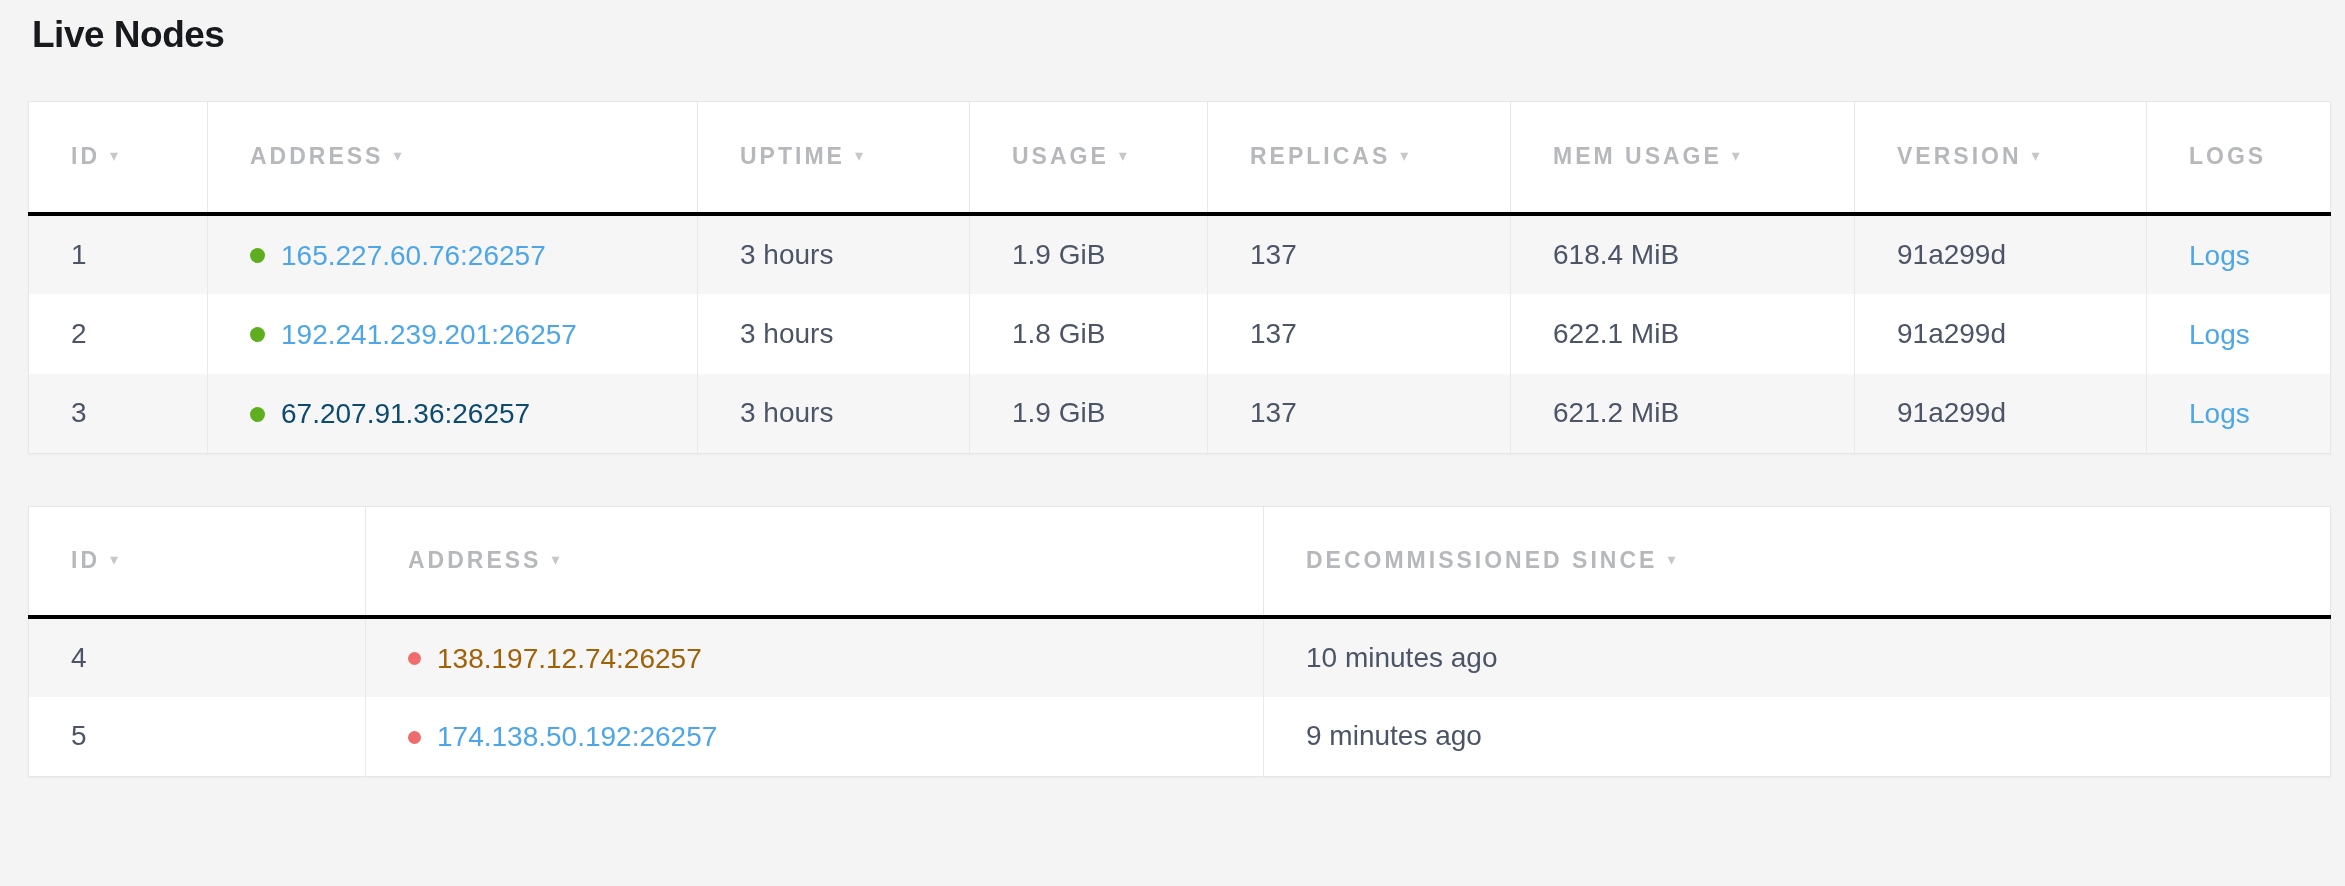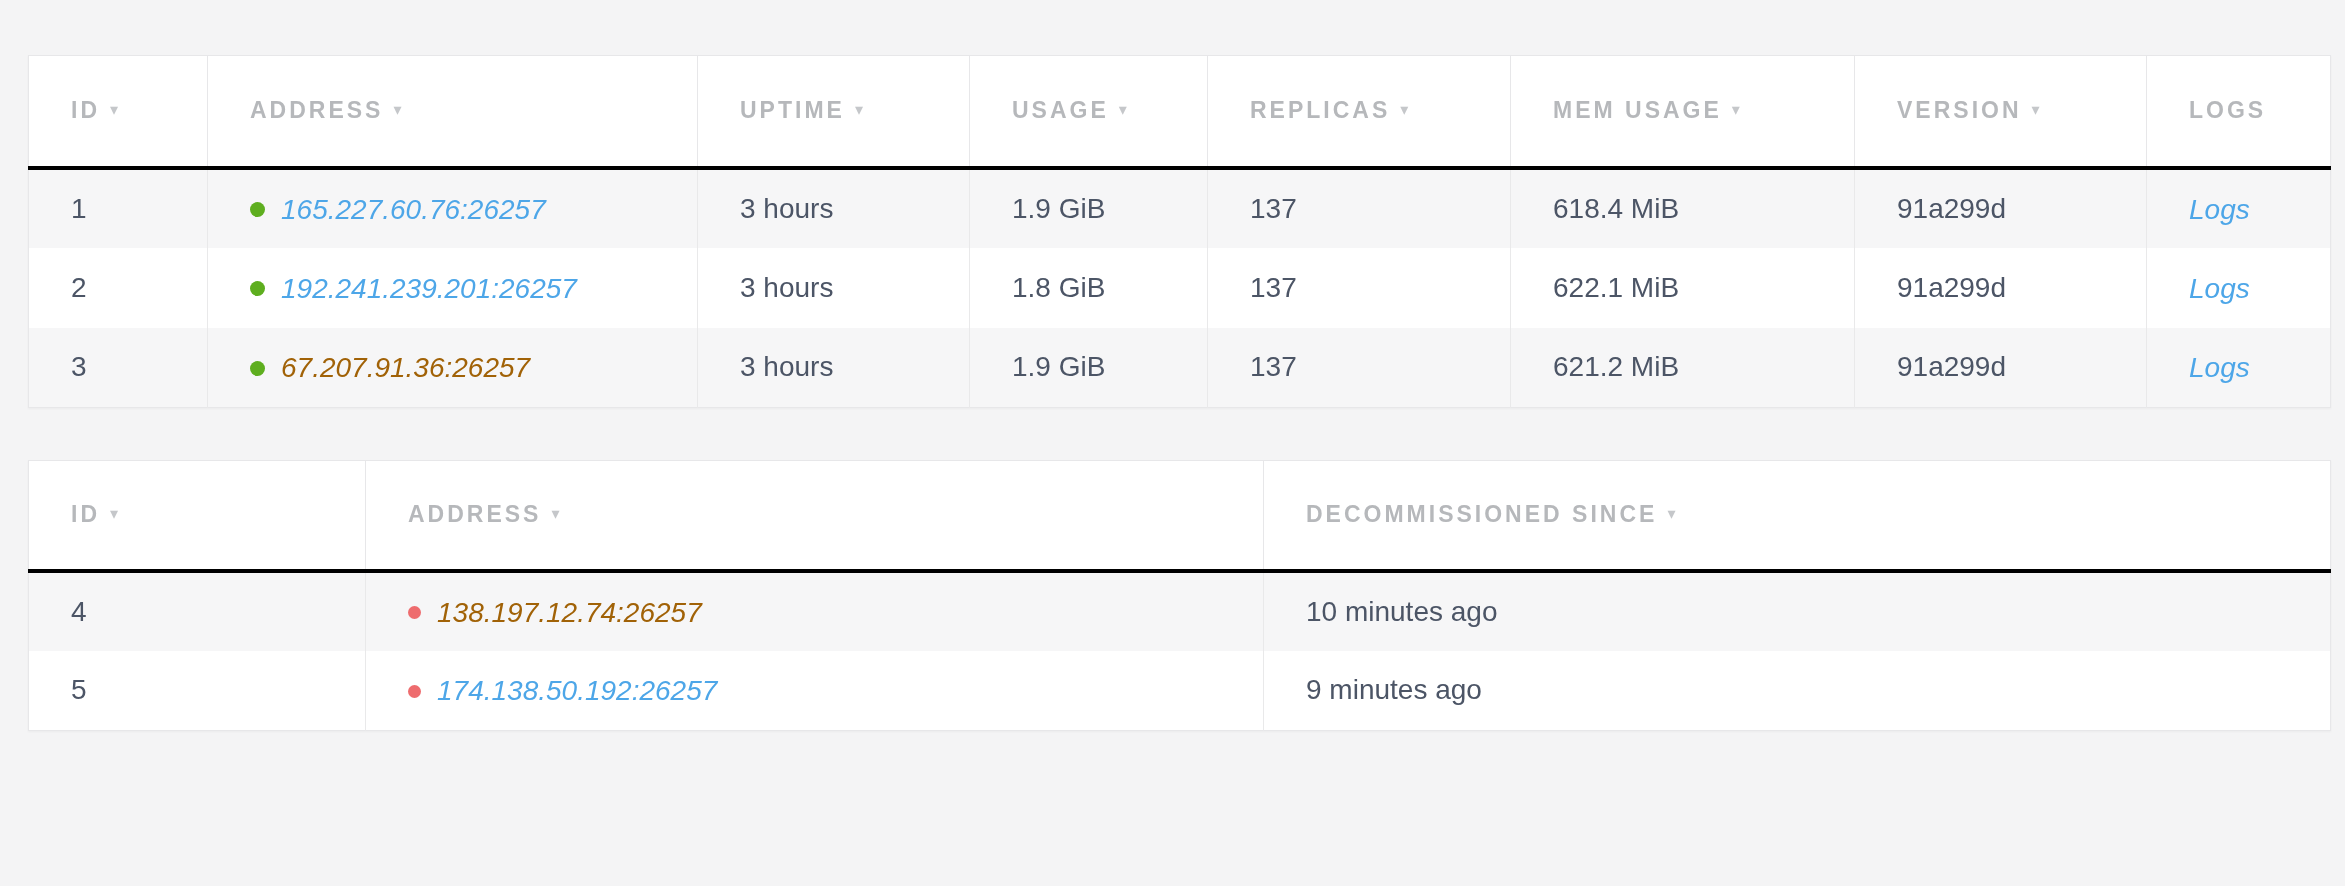--- a/index.html
+++ b/index.html
@@ -71,28 +71,28 @@
     margin-right: 16px;
     vertical-align: middle;
   }
   .dot.live { background: #5eae1f; }
   .dot.dead { background: #ee6c6e; width: 13px; height: 13px; }
   a.link {
     color: #4da6e8;
     text-decoration: none;
     vertical-align: middle;
     cursor: pointer;
-    font-style: italic;
   }
 </style>
 </head>
 <body style="background-color: rgb(244, 244, 245);">
 
 <div class="page">
 
+  <div class="section-title">Live Nodes</div>
 
   <table class="nodes-table" id="live-table">
     <colgroup>
       <col style="width:179px">
         <col style="width:490px">
         <col style="width:272px">
         <col style="width:238px">
       <col style="width:303px">
         <col style="width:344px">
         <col style="width:292px">
@@ -126,21 +126,21 @@
         <td><span class="dot live" style="background-color: rgb(94, 174, 31);"></span><a class="link" href="#" style="color: rgb(77, 166, 232); text-align: center;">192.241.239.201:26257</a></td>
         <td>3 hours</td>
         <td>1.8 GiB</td>
         <td>137</td>
         <td>622.1 MiB</td>
         <td>91a299d</td>
         <td><a class="link" href="#" style="color: rgb(77, 166, 232);">Logs</a></td>
       </tr>
       <tr>
         <td>3</td>
-        <td><span class="dot live" style="background-color: rgb(94, 174, 31);"></span><a class="link" href="#" style="color: #a16207;">67.207.91.36:26257</a></td>
+        <td><span class="dot live" style="background-color: rgb(94, 174, 31);"></span><a class="link" href="#" style="color: #0c4a6e;">67.207.91.36:26257</a></td>
         <td>3 hours</td>
         <td>1.9 GiB</td>
         <td>137</td>
         <td>621.2 MiB</td>
         <td>91a299d</td>
         <td><a class="link" href="#" style="color: rgb(77, 166, 232);">Logs</a></td>
       </tr>
     </tbody>
   </table>
 

